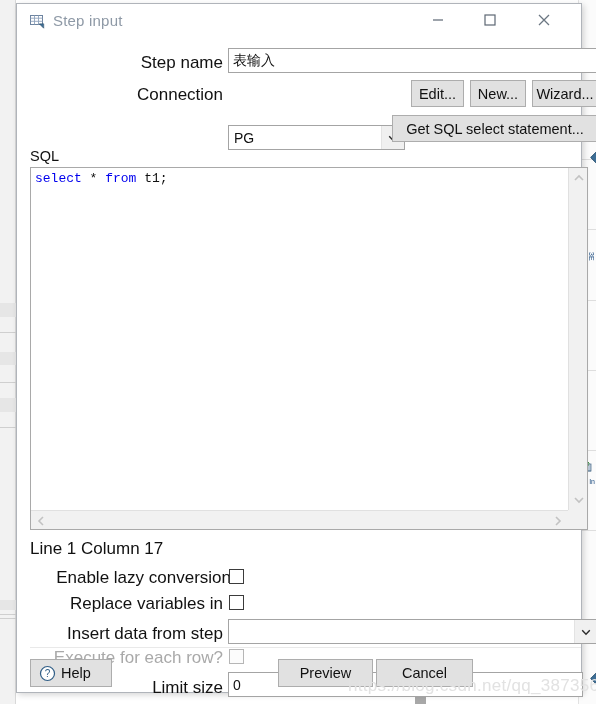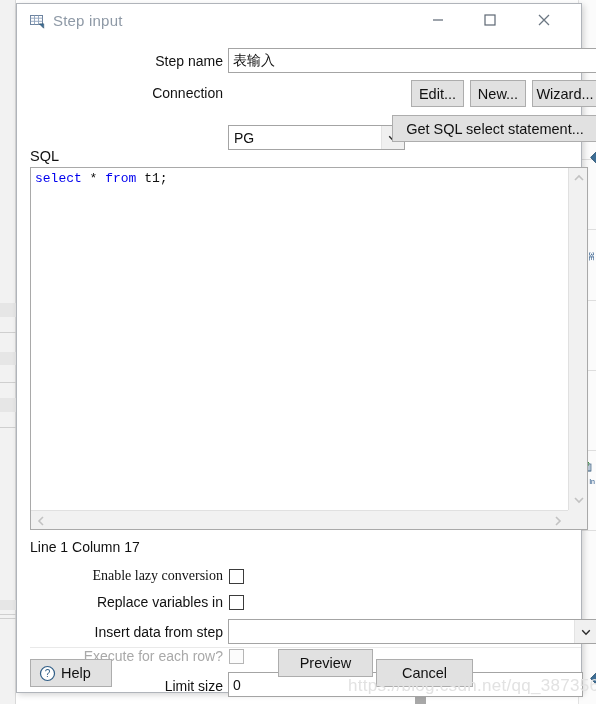--- a/index.html
+++ b/index.html
@@ -67,21 +67,21 @@
     display: flex; align-items: center; justify-content: center;
     cursor: default;
   }
   .win-btn svg { display: block; }
   #btn-min  { right: 120px; }
   #btn-max  { right: 68px; }
   #btn-close{ right: 14px; }
 
   
   .lbl {
-    position: absolute; font-size: 14px; color: #111111;
+    position: absolute; font-size: 17px; color: #111111;
     text-align: right; white-space: nowrap;
   }
   .lbl.dim { color: #a9a9a9; }
 
   input.txt, .combo, .fauxinput {
     position: absolute;
     height: 25px;
     background: #ffffff;
     border: 1px solid #a4a4a4;
     font-size: 14px;
@@ -305,21 +305,21 @@
       <div class="corner-box"></div>
     </div>
 
     <svg class="vardiamond" style="left:560px; top:107px;" viewBox="0 0 17 17">
       <path d="M8.5 0.7 L16.3 8.5 L8.5 16.3 L0.7 8.5 Z" fill="#3d6e96" stroke="#27506f" stroke-width="1"></path>
       <text x="8.5" y="12" font-size="9.5" font-family="Liberation Sans, sans-serif" font-weight="bold" fill="#ffffff" text-anchor="middle">$</text>
     </svg>
 
     <div class="lbl" style="left:0px; top:497px; width:190px; text-align:left;">Line 1 Column 17</div>
 
-    <div class="lbl" style="left:0px; top:526px; width:193px;font-family:Liberation Serif, serif;">Enable lazy conversion</div>
+    <div class="lbl" style="left:8px; top:526px; width:193px;">Enable lazy conversion</div>
     <div class="chk" style="left:199px; top:527px;"></div>
 
     <div class="lbl" style="left:0px; top:552px; width:193px;">Replace variables in</div>
     <div class="chk" style="left:199px; top:553px;"></div>
 
     <div class="lbl" style="left:0px; top:582px; width:193px;">Insert data from step</div>
     <div class="combo plain" style="left:198px; top:577px; width:370px;">
       <div class="cval"></div>
       <div class="arrow">
         <svg width="12" height="12" viewBox="0 0 12 12">
@@ -341,18 +341,18 @@
     <div id="footer-sep"></div>
 
     <div id="helpbtn">
       <svg width="17" height="17" viewBox="0 0 17 17">
         <circle cx="8.5" cy="8.5" r="7" fill="#ffffff" stroke="#2f5d86" stroke-width="1.2"></circle>
         <text x="8.5" y="12" font-size="10" font-family="Liberation Sans, sans-serif" fill="#2f5d86" text-anchor="middle">?</text>
       </svg>
       <span>Help</span>
     </div>
 
-    <div class="btn" style="left:248px; bottom:15px; width:95px; height:28px;">Preview</div>
+    <div class="btn" style="left:248px; bottom:5px; width:95px; height:28px;">Preview</div>
     <div class="btn" style="left:346px; bottom:5px; width:97px; height:28px;text-align:right;">Cancel</div>
   </div>
 </div>
 
 <div class="watermark" style="left:348px; top:676px;">https://blog.csdn.net/qq_38735634</div>
 
 </body></html>

